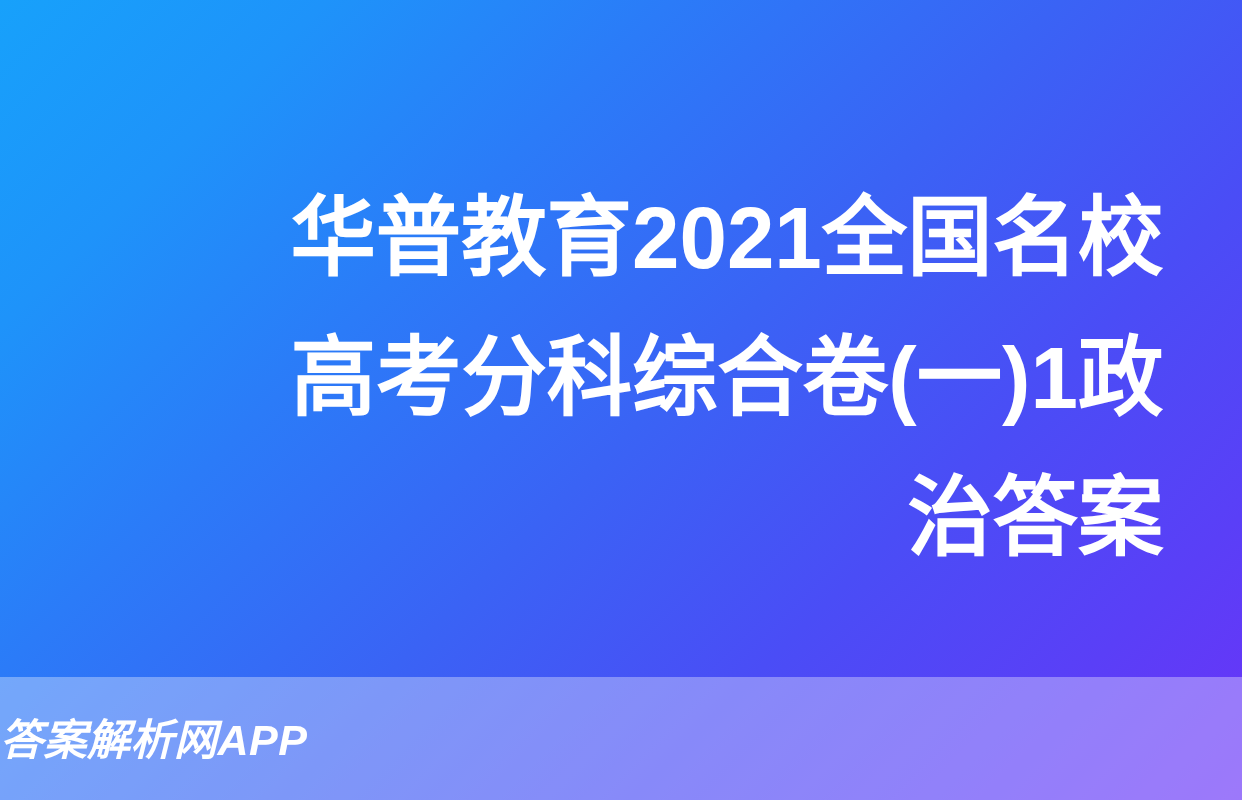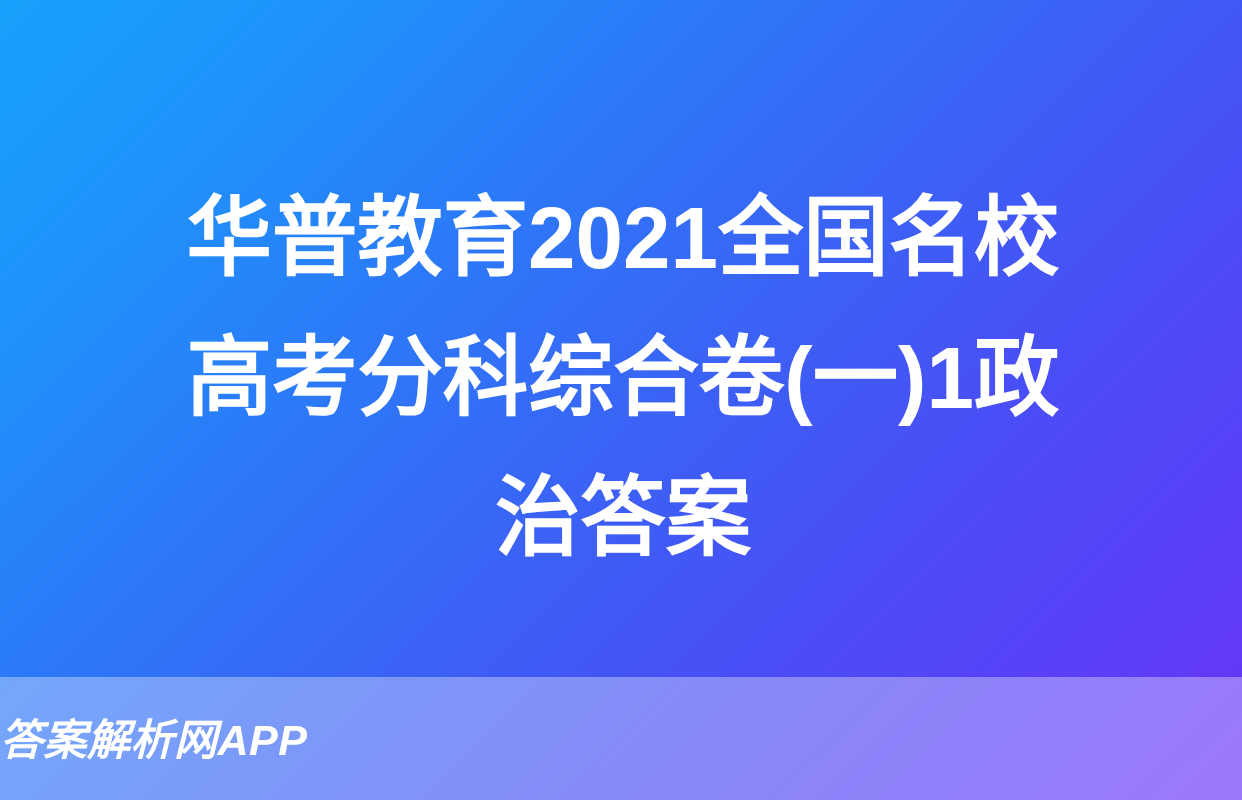--- a/index.html
+++ b/index.html
@@ -28,21 +28,21 @@
   }
 
   
   .title-block {
     position: absolute;
     left: 4px;
     right: 0;
     top: 168px;
     padding: 0 62px;
     box-sizing: border-box;
-    text-align: center;
+    text-align: right;
   }
 
   .title-line {
     display: block;
     color: #ffffff;
     font-size: 88px;
     font-weight: 700;
     line-height: 140px;
     letter-spacing: 0px;
     white-space: nowrap;

